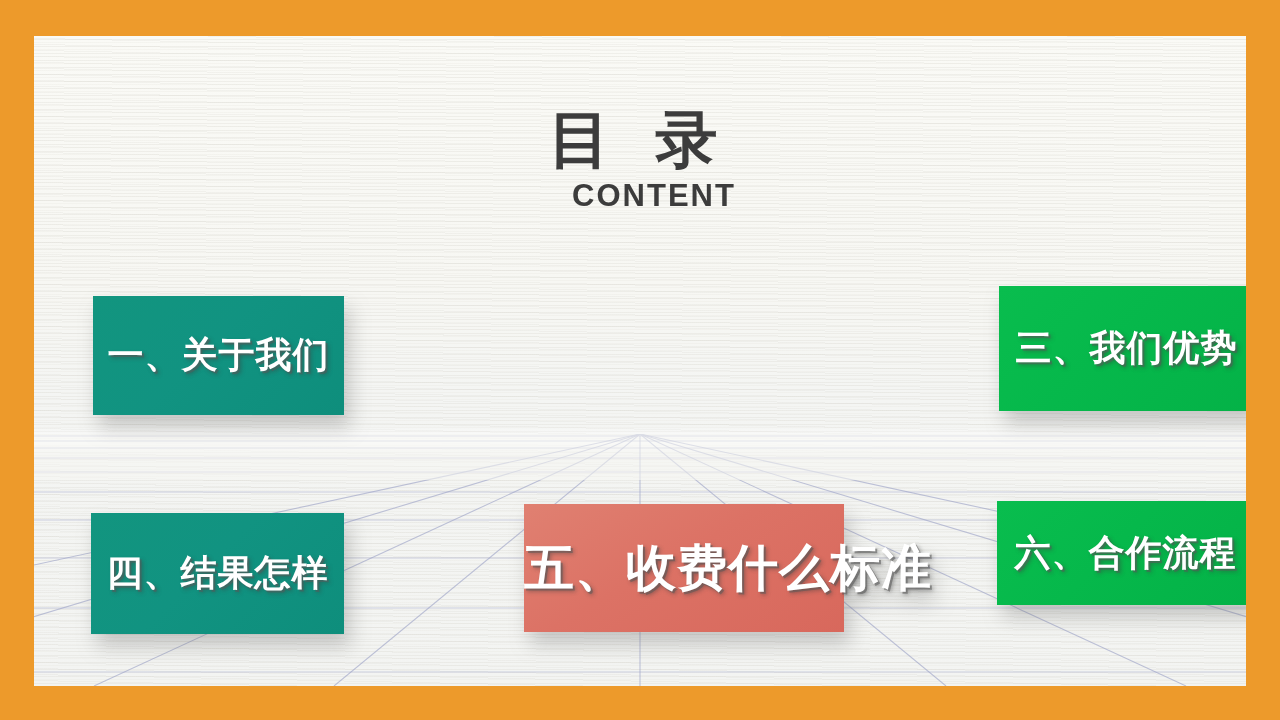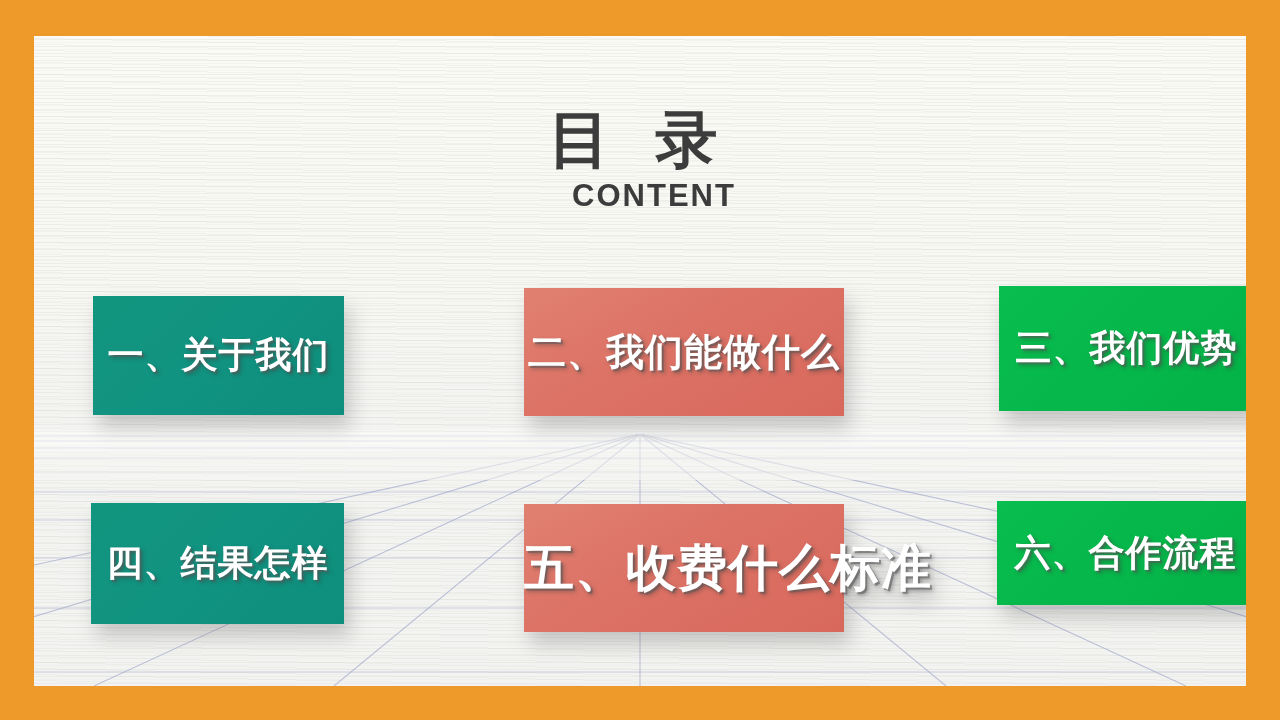--- a/index.html
+++ b/index.html
@@ -129,21 +129,21 @@
       2px 2px 0 rgba(90,90,90,0.55),
       3px 3px 4px rgba(60,60,60,0.45);
     letter-spacing: 1px;
     white-space: nowrap;
   }
 
   
   #card-1 { left: 59px;  top: 260px; width: 251px; height: 119px; }
   #card-2 { left: 490px; top: 252px; width: 320px; height: 128px; }
   #card-3 { left: 965px; top: 250px; width: 255px; height: 125px; }
-  #card-4 { left: 57px;  top: 467px; width: 253px; height: 121px; }
+  #card-4 { left: 57px;  top: 477px; width: 253px; height: 121px; }
   #card-5 { left: 490px; top: 468px; width: 320px; height: 128px; }
   #card-6 { left: 963px; top: 465px; width: 257px; height: 104px; }
 
   .teal   { background: linear-gradient(135deg, #12957F 0%, #119381 45%, #0E8E7C 100%); }
   .coral  { background: linear-gradient(150deg, #E08071 0%, #DC7265 45%, #D8685C 100%); }
   .green  { background: linear-gradient(135deg, #09BD4E 0%, #06B84B 45%, #04B247 100%); }
 
   #card-1 .card-label { font-size: 36px; }
   #card-2 .card-label { font-size: 38px; }
   #card-3 .card-label { font-size: 36px; }
@@ -196,23 +196,20 @@
 
     <div id="title-block">
       <div id="page-title">目 录</div>
       <div id="page-subtitle">CONTENT</div>
     </div>
 
     <div class="card teal" id="card-1">
       <span class="card-label">一、关于我们</span>
     </div>
 
-    <div class="card coral" id="card-2">
-      <span class="card-label">二、我们能做什么</span>
-    </div>
 
     <div class="card green" id="card-3">
       <span class="card-label">三、我们优势</span>
     </div>
 
     <div class="card teal" id="card-4">
       <span class="card-label">四、结果怎样</span>
     </div>
 
     <div class="card coral" id="card-5">

